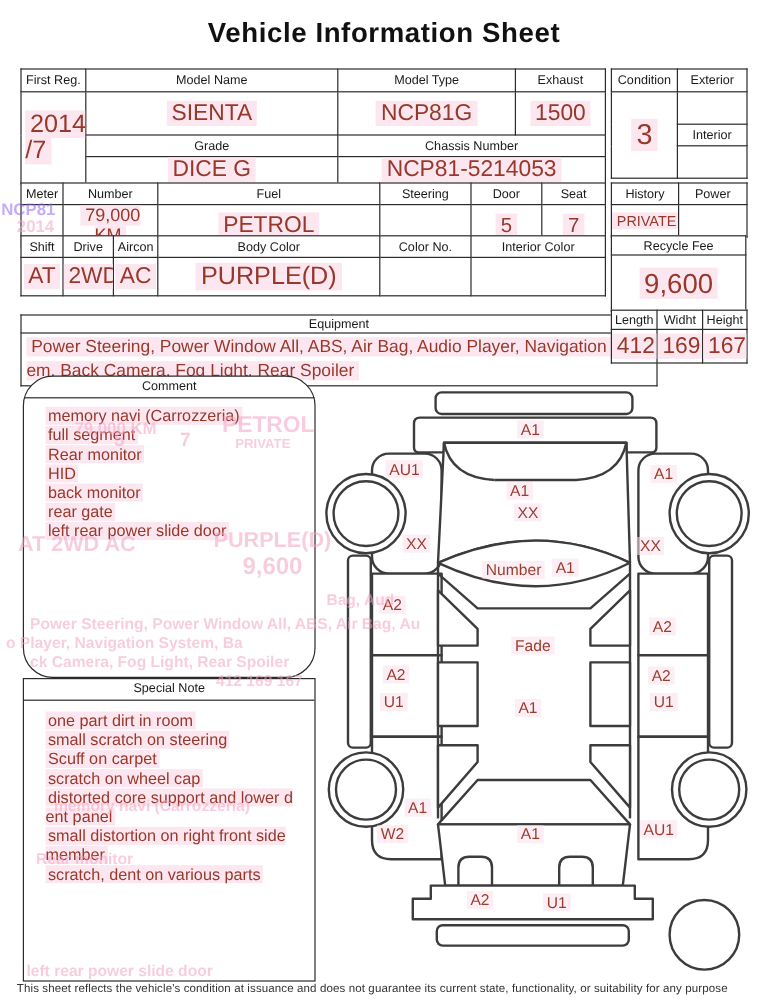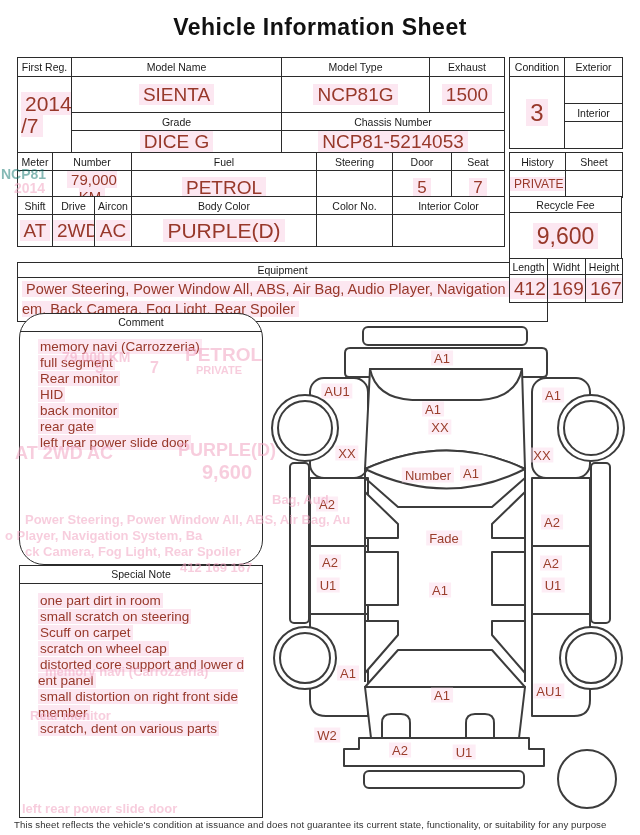--- a/index.html
+++ b/index.html
@@ -31,21 +31,21 @@
   .nb-body div { margin-bottom:0; }
   .nb-body .hl { padding:0 2px; }
 
   .diagram { position:absolute; left:270px; top:310px; width:370px; height:510px;text-align:center; }
   .diagram svg { position:absolute; left:0; top:0; }
   .dlabel { position:absolute; transform:translate(-50%,-50%); font-size:13px;
             color:#9a3e2c; background:rgba(252,222,236,.55); padding:0 3px;
             white-space:nowrap; }
 
   .ghost { position:absolute; color:#f2a6c3; opacity:.55; white-space:nowrap; font-weight:bold; }
-  .ghost.cyan { color:#0f766e; opacity:.5; }
+  .ghost.cyan { color:#8b5cf6; opacity:.5; }
 
   .footer { position:absolute; left:14px; top:819px; width:622px; font-size:9.6px;
             color:#333; letter-spacing:.1px; }
 </style>
 </head>
 <body>
 
 <div id="sheet">
 
   <div class="title">Vehicle Information Sheet</div>
@@ -175,21 +175,21 @@
     </table>
 
   <table style="left:509px; top:152px; width:113px;">
     <colgroup>
         <col style="width:56px">
         <col style="width:57px">
       </colgroup>
     <tbody>
         <tr style="height:18px">
       <th>History</th>
-      <th>Sheet</th>
+      <th>Power</th>
     </tr>
     <tr style="height:27px">
       <td class="val fs12"><span class="hl">PRIVATE</span></td>
       <td class="val fs12"><span class="hl"></span></td>
     </tr>
   </tbody>
     </table>
 
   <table style="left:509px; top:196px; width:113px;">
     <tbody>
@@ -312,21 +312,21 @@
     <span class="dlabel" style="left:201px; top:163px;">A1</span>
     <span class="dlabel" style="left:57px;  top:194px;">A2</span>
     <span class="dlabel" style="left:282px; top:212px;">A2</span>
     <span class="dlabel" style="left:174px; top:228px;">Fade</span>
     <span class="dlabel" style="left:60px;  top:252px;">A2</span>
     <span class="dlabel" style="left:58px;  top:275px;">U1</span>
     <span class="dlabel" style="left:281px; top:253px;">A2</span>
     <span class="dlabel" style="left:283px; top:275px;">U1</span>
     <span class="dlabel" style="left:170px; top:280px;">A1</span>
     <span class="dlabel" style="left:78px;  top:363px;">A1</span>
-    <span class="dlabel" style="left:57px;  top:385px;margin-top:40px;">W2</span>
+    <span class="dlabel" style="left:57px;  top:385px;">W2</span>
     <span class="dlabel" style="left:279px; top:381px;">AU1</span>
     <span class="dlabel" style="left:172px; top:385px;">A1</span>
     <span class="dlabel" style="left:130px; top:440px;">A2</span>
     <span class="dlabel" style="left:194px; top:442px;">U1</span>
   </div>
 
   <span class="ghost" style="left:62px; top:349px; font-size:14px;">79,000 KM</span>
   <span class="ghost" style="left:185px; top:344px; font-size:19px;">PETROL</span>
   <span class="ghost" style="left:95px; top:359px; font-size:16px;">5</span>
   <span class="ghost" style="left:150px; top:359px; font-size:16px;">7</span>

